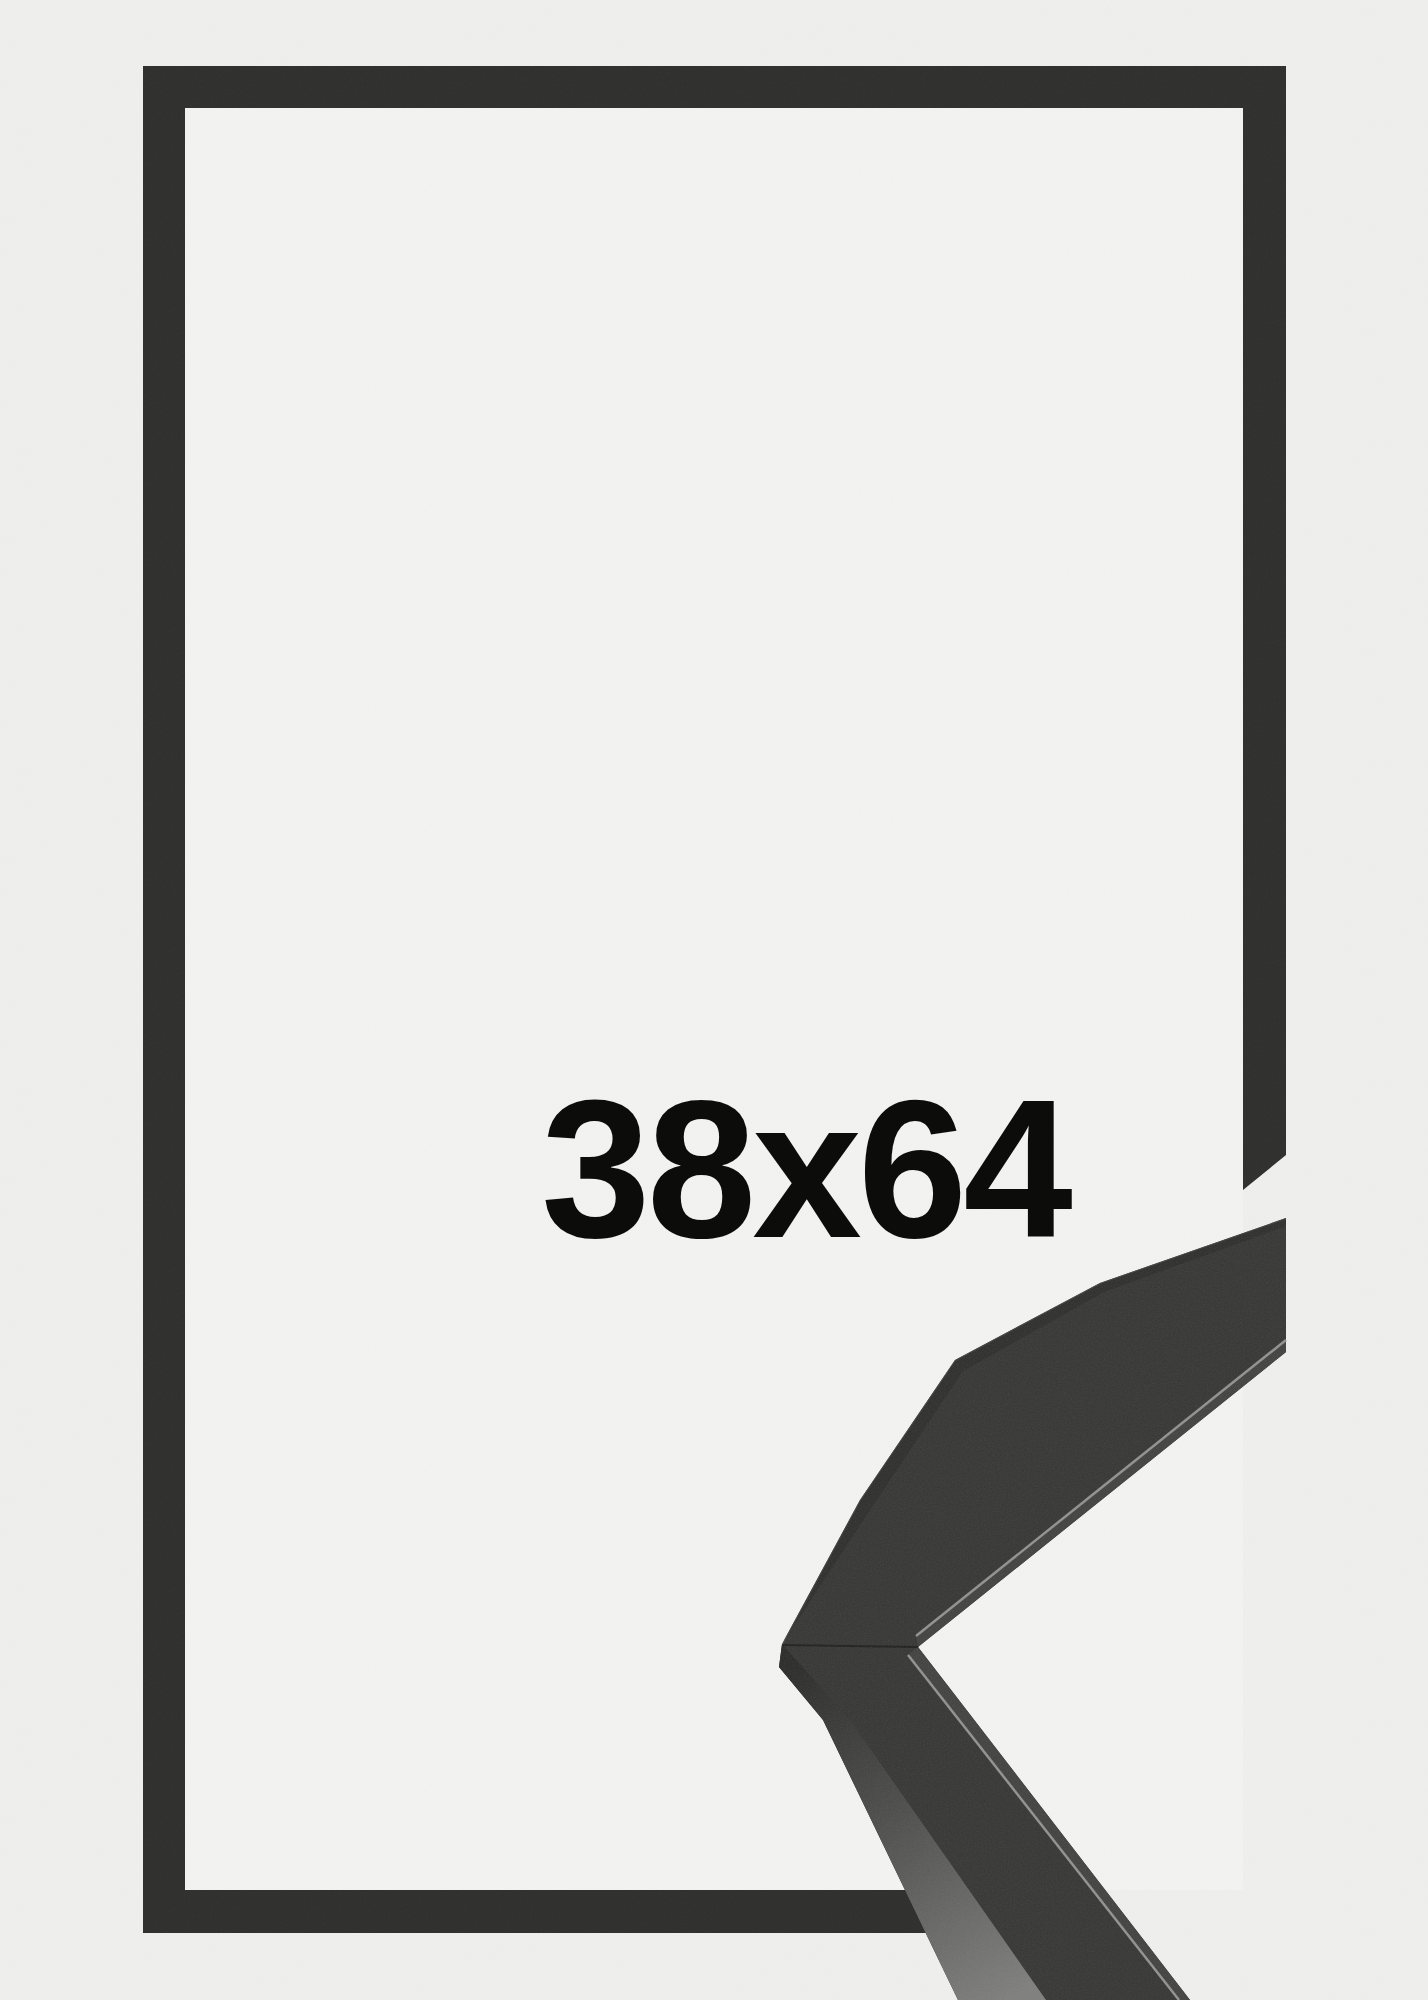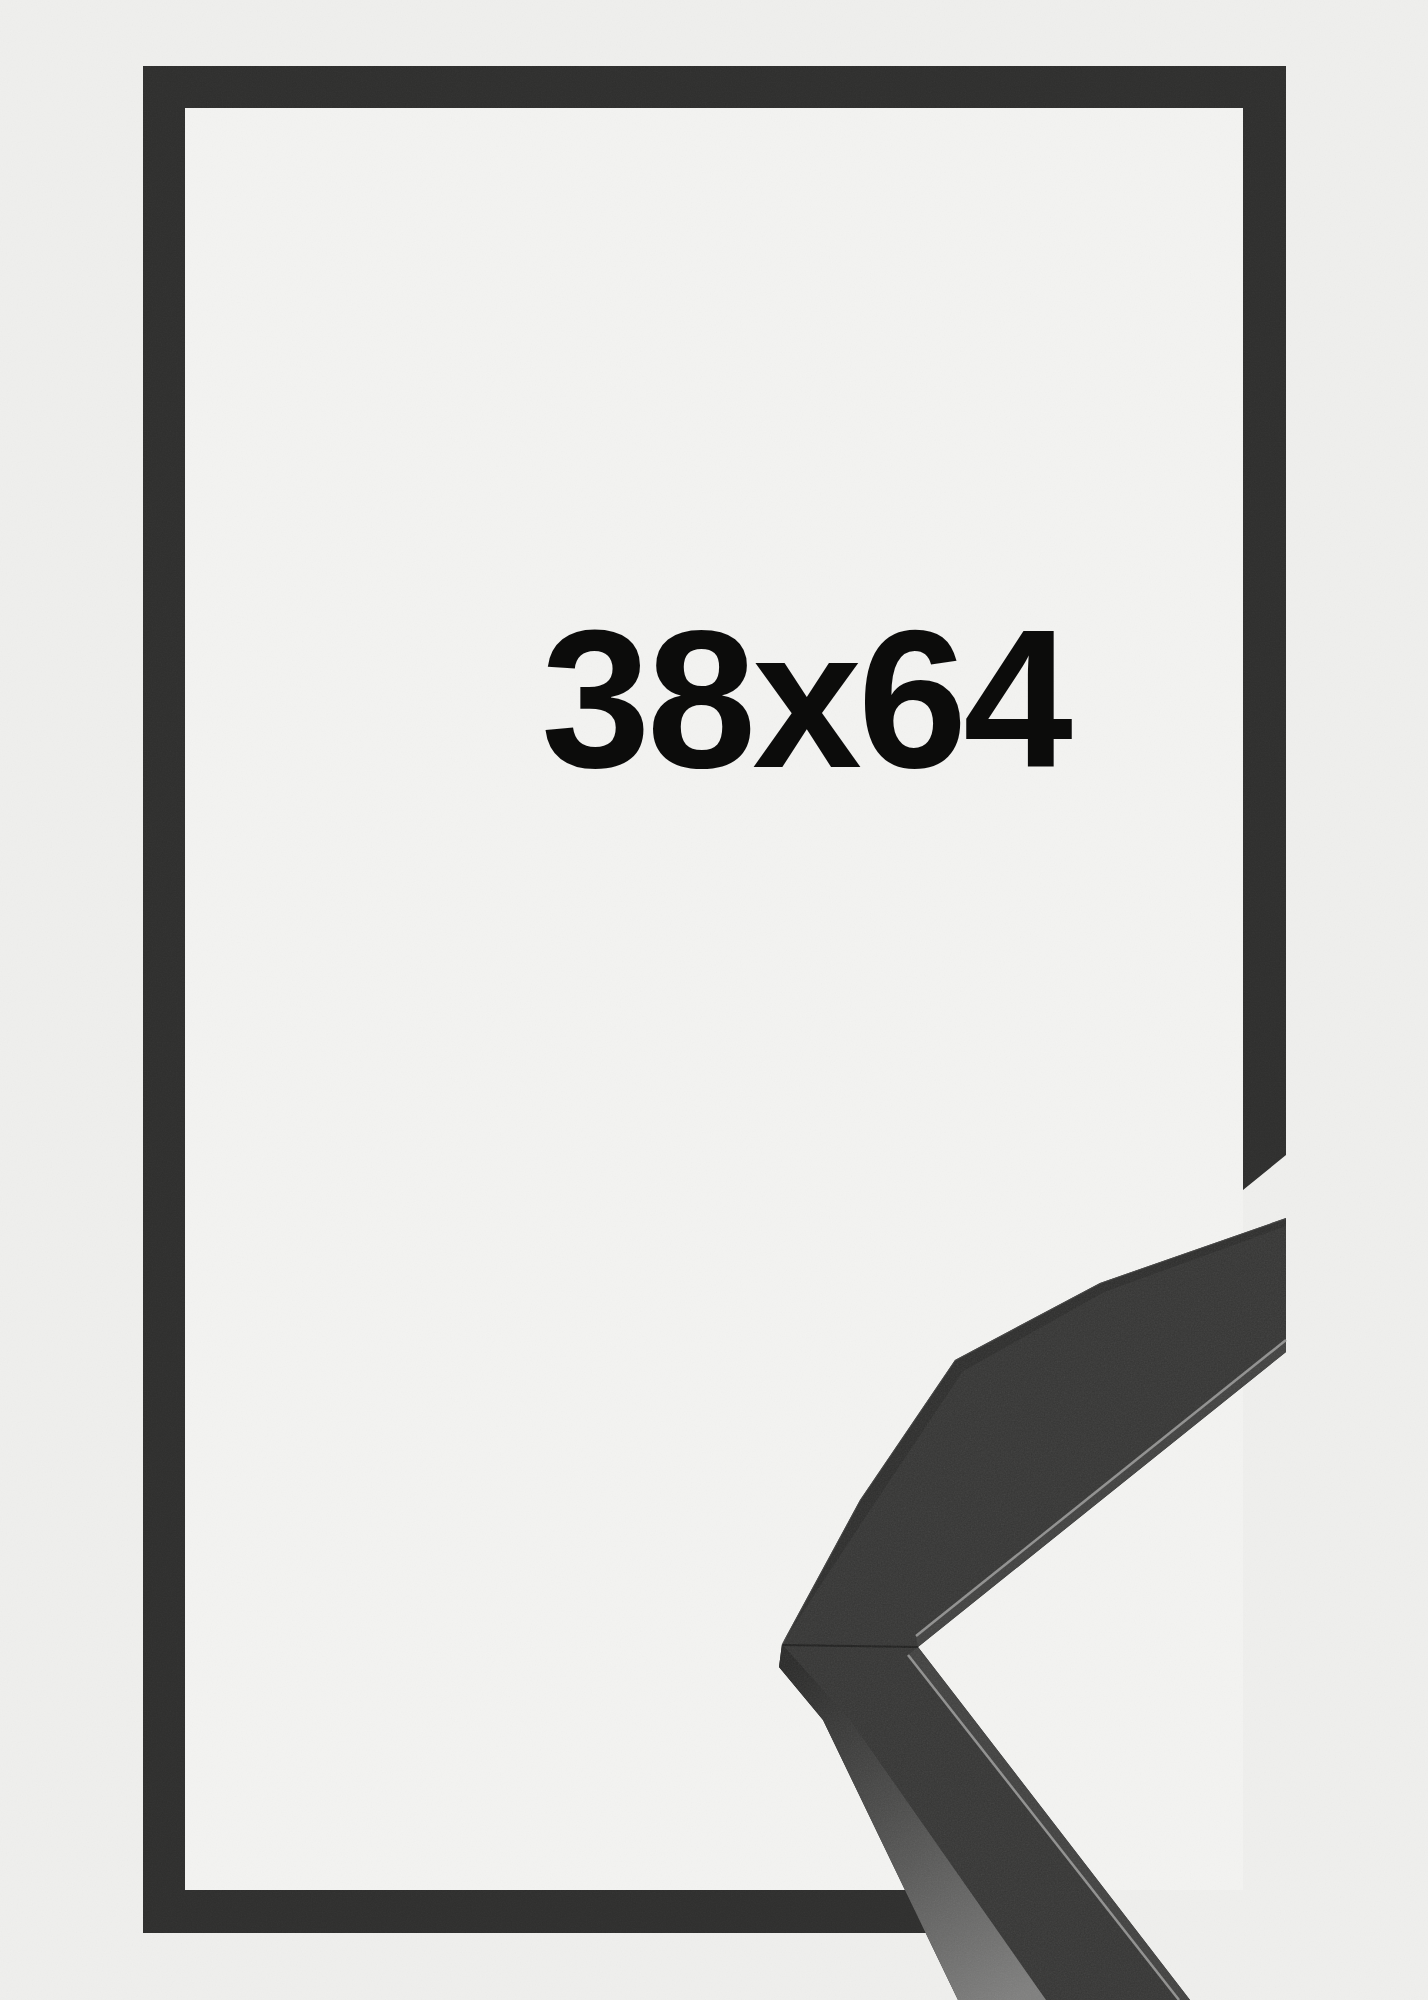--- a/index.html
+++ b/index.html
@@ -11,22 +11,22 @@
     font-family:"Liberation Sans","DejaVu Sans",sans-serif;
   }
   .inner-bg{
     position:absolute;
     left:185px;top:108px;width:1058px;height:1782px;
     background:#f3f3f1; 
   }
   svg.art{position:absolute;left:0;top:0;width:1428px;height:2000px;display:block;}
   .label-band{
     position:absolute;
-    left:185px;top:108px;width:1230px;height:1182px;
-    display:flex;align-items:center;justify-content:center;
+    left:185px;top:100px;width:1230px;height:1182px;
+    display:flex;align-items:flex-end;justify-content:center;
     pointer-events:none;
   }
   .size-label{
     font-size:197px;
     font-weight:700;
     letter-spacing:-4px;
     color:#0c0c0b;
     white-space:nowrap;
     transform:translateX(5px);
   }

